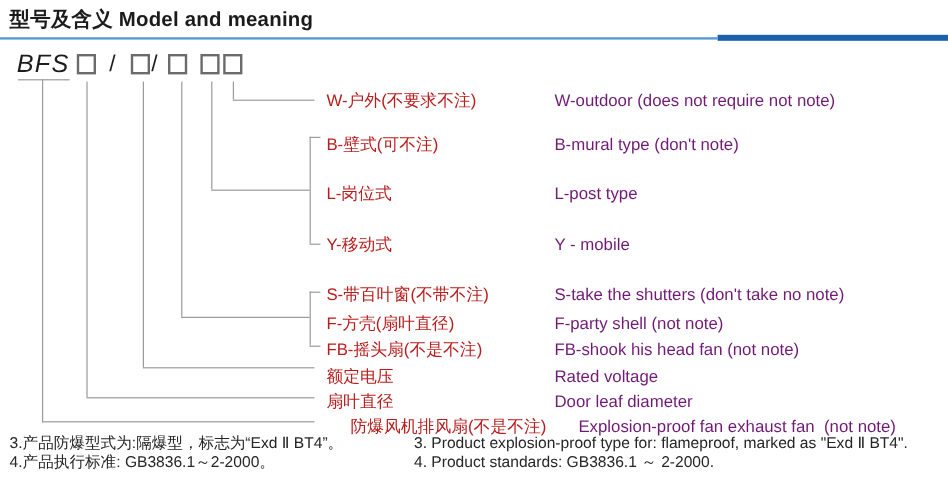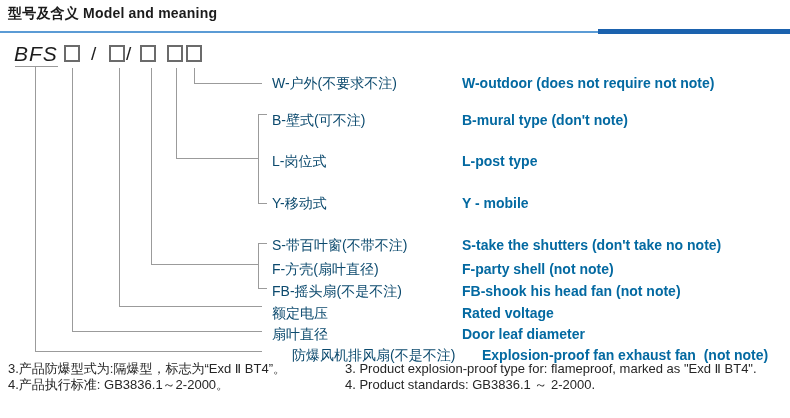--- a/index.html
+++ b/index.html
@@ -2,21 +2,21 @@
 <html><head>
 <meta charset="utf-8">
 <style>
   html,body{margin:0;padding:0;}
   body{
     width:790px;height:418px;background:#ffffff;position:relative;overflow:hidden;
     font-family:"Liberation Sans","DejaVu Sans",sans-serif;color:#2a2a2a;
   }
   .abs{position:absolute;}
   
-  .title{left:8px;top:5px;font-size:14px;font-weight:bold;color:#1b1b1b;letter-spacing:.2px;}
+  .title{left:8px;top:5px;font-size:17px;font-weight:bold;color:#1b1b1b;letter-spacing:.2px;}
   .rule-thin{left:0;top:31px;width:598px;height:2px;background:#5b9bd5;}
   .rule-thick{left:598px;top:29px;width:192px;height:5px;background:#1b62ae;}
   
   .prefix{left:14px;top:42px;font-size:21px;color:#1c1c1c;letter-spacing:1px;font-style:italic;}
   .mbox{top:45px;width:12px;height:13px;border:2px solid #6b6b6b;background:#fff;}
   .b1{left:64px;} .b2{left:109px;} .b3{left:140px;} .b4{left:167px;} .b5{left:186px;}
   .slash{top:43px;font-size:19px;color:#1c1c1c;}
   .s1{left:91px;} .s2{left:126px;}
   
   .ln{position:absolute;background:#9b9b9b;}
@@ -34,22 +34,22 @@
   .h2{left:119px;top:306px;width:143px;}
   .h1{left:72px;top:331px;width:190px;}
   .h-bfs{left:35px;top:351px;width:227px;}
   .br-bly{left:258px;top:114px;height:89px;}
   .tk-b{left:258px;top:114px;width:9px;}
   .tk-y{left:258px;top:203px;width:9px;}
   .br-sfb{left:258px;top:243px;height:45px;}
   .tk-s{left:258px;top:243px;width:9px;}
   .tk-fb{left:258px;top:288px;width:9px;}
   
-  .zh{left:272px;font-size:14px;color:#0c4a6e;white-space:pre;line-height:18px;}
-  .en{left:462px;font-size:14px;color:#0369a1;white-space:pre;line-height:18px;font-weight:bold;}
+  .zh{left:272px;font-size:14px;color:#b91c1c;white-space:pre;line-height:18px;}
+  .en{left:462px;font-size:14px;color:#701a75;white-space:pre;line-height:18px;}
   .r0{top:74px;} .r1{top:111px;} .r2{top:152px;} .r3{top:194px;} .r4{top:236px;}
   .r5{top:260px;} .r6{top:282px;} .r7{top:304px;} .r8{top:325px;} .r9{top:346px;margin-left:20px;}
   
   .note{font-size:13px;color:#262626;white-space:pre;line-height:16px;}
   .nzh{left:8px;} .nen{left:345px;}
   .n3{top:361px;} .n4{top:377px;}
 </style>
 </head>
 <body>
 

